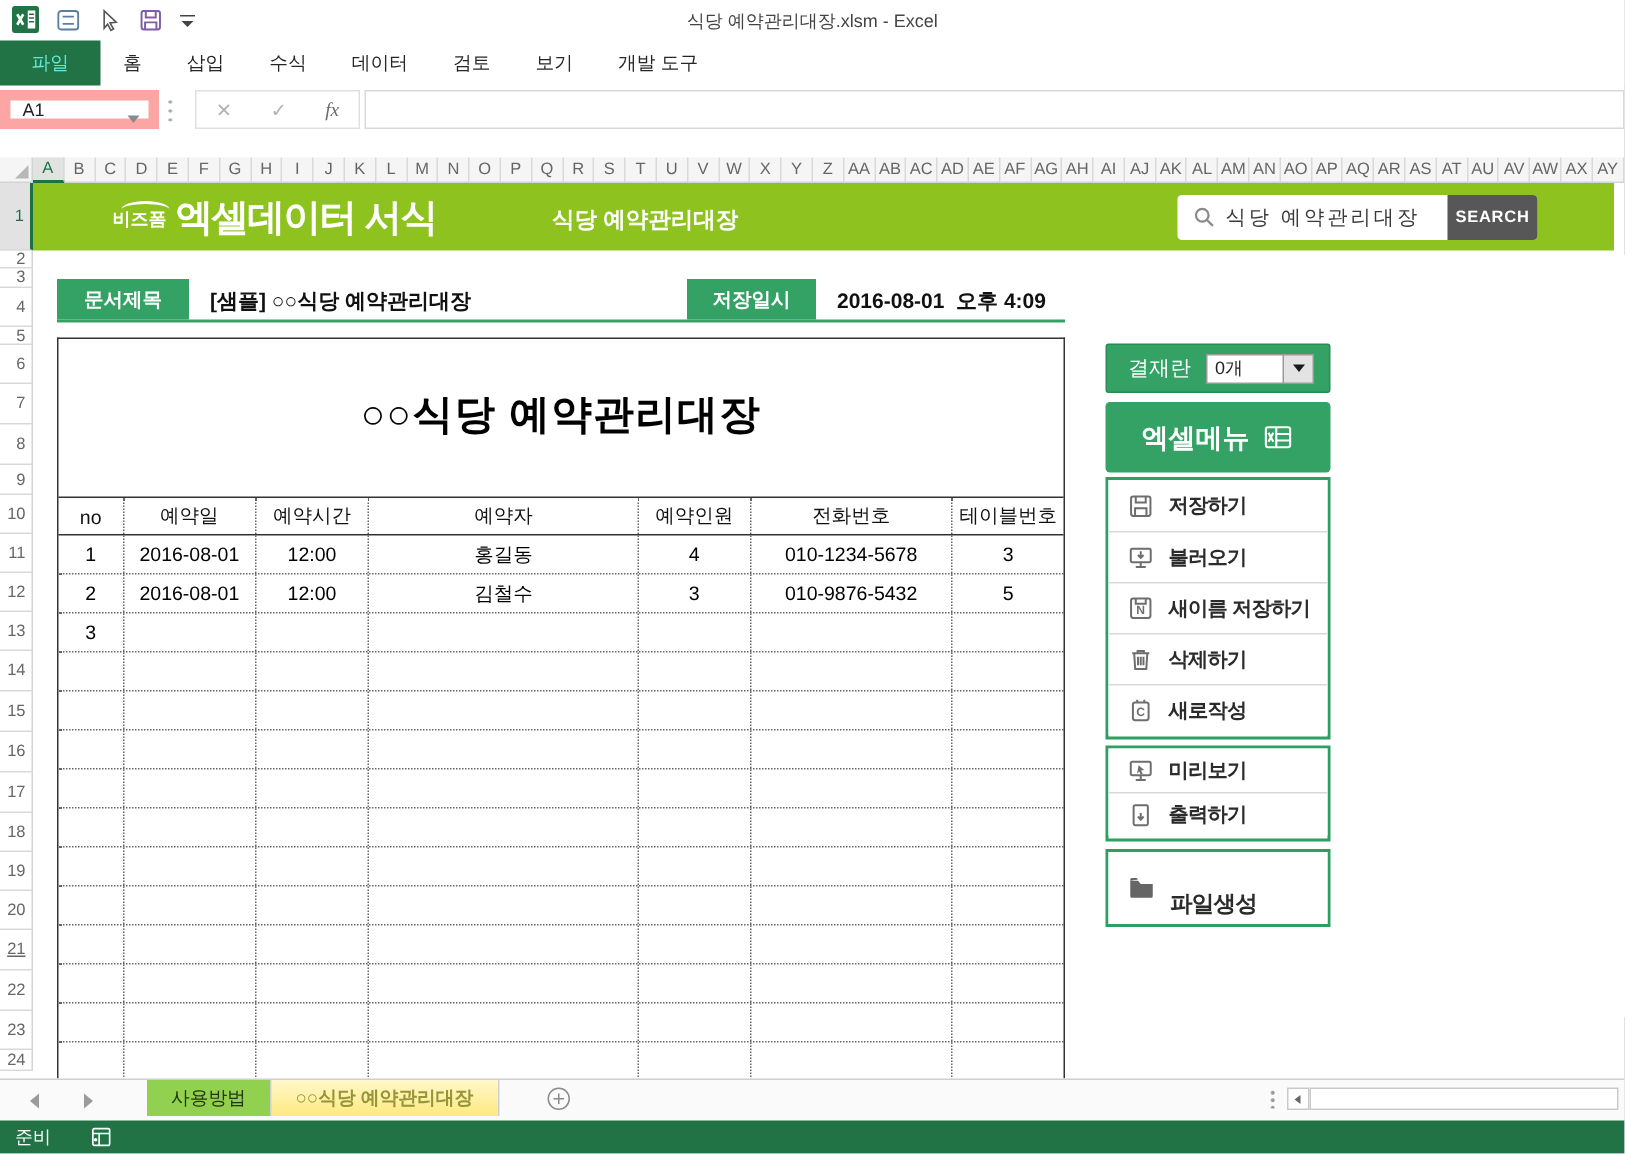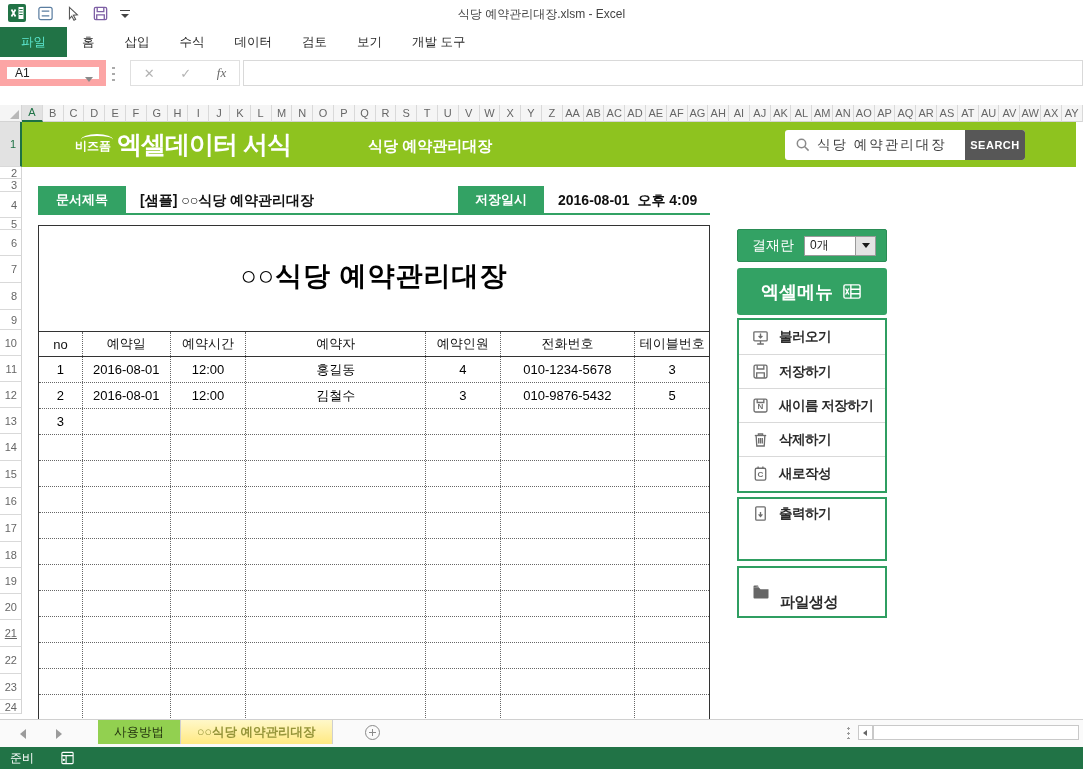--- a/index.html
+++ b/index.html
@@ -455,36 +455,36 @@
           <path d="M8.8 7.7h9.7M8.8 12.3h9.7"></path>
           <path d="M3.3 6.8l3.4 6.4M6.7 6.8l-3.4 6.4"></path>
         </svg>
     </span>
   </div>
 
   <div class="mbox mbox1">
     <div class="mitem">
       <span class="micon">
         <svg width="19" height="19" viewBox="0 0 20 20" fill="none" stroke="#6e6e6e" stroke-width="1.4">
+            <rect x="3.2" y="3.2" width="13.6" height="13.6" rx="1.5"></rect>
+            <path d="M6.5 3.4v4h7v-4"></path>
+            <path d="M6 16.6v-5.2h8v5.2"></path>
+          </svg>
+      </span>
+      <span class="mlabel">저장하기</span>
+    </div>
+    <div class="mitem">
+      <span class="micon">
+        <svg width="19" height="19" viewBox="0 0 20 20" fill="none" stroke="#6e6e6e" stroke-width="1.4">
             <rect x="3" y="4" width="14" height="9.5" rx="1"></rect>
             <path d="M10 13.5v3M6.5 16.8h7"></path>
             <path d="M10 5.8v4.4M8 8.4l2 2 2-2"></path>
           </svg>
       </span>
       <span class="mlabel">불러오기</span>
-    </div>
-    <div class="mitem">
-      <span class="micon">
-        <svg width="19" height="19" viewBox="0 0 20 20" fill="none" stroke="#6e6e6e" stroke-width="1.4">
-            <rect x="3.2" y="3.2" width="13.6" height="13.6" rx="1.5"></rect>
-            <path d="M6.5 3.4v4h7v-4"></path>
-            <path d="M6 16.6v-5.2h8v5.2"></path>
-          </svg>
-      </span>
-      <span class="mlabel">저장하기</span>
     </div>
     <div class="mitem">
       <span class="micon">
         <svg width="19" height="19" viewBox="0 0 20 20" fill="none" stroke="#6e6e6e" stroke-width="1.4">
             <rect x="3.2" y="3.2" width="13.6" height="13.6" rx="1.5"></rect>
             <path d="M6.5 3.4v3.4h7V3.4"></path>
             <text x="10" y="14" text-anchor="middle" font-size="8.5" font-weight="bold" fill="#6e6e6e" stroke="none" font-family="Liberation Sans, sans-serif">N</text>
           </svg>
       </span>
       <span class="mlabel">새이름 저장하기</span>
@@ -506,20 +506,30 @@
             <rect x="4.5" y="4.5" width="11" height="12.5" rx="1.5"></rect>
             <path d="M7.5 4.5V2.6M12.5 4.5V2.6"></path>
             <text x="10" y="14" text-anchor="middle" font-size="8.5" font-weight="bold" fill="#6e6e6e" stroke="none" font-family="Liberation Sans, sans-serif">C</text>
           </svg>
       </span>
       <span class="mlabel">새로작성</span>
     </div>
   </div>
 
   <div class="mbox mbox2">
+    <div class="mitem">
+      <span class="micon">
+        <svg width="19" height="19" viewBox="0 0 20 20" fill="none" stroke="#6e6e6e" stroke-width="1.4">
+            <rect x="3" y="4" width="14" height="9.5" rx="1"></rect>
+            <path d="M10 13.5v3M6.5 16.8h7"></path>
+            <path d="M8.5 6.5l4 3.4-2.3.3 1.2 2.3-1.3.6-1.2-2.3-1.5 1.6z" fill="#6e6e6e" stroke="none"></path>
+          </svg>
+      </span>
+      <span class="mlabel">미리보기</span>
+    </div>
     <div class="mitem">
       <span class="micon">
         <svg width="19" height="19" viewBox="0 0 20 20" fill="none" stroke="#6e6e6e" stroke-width="1.4">
             <rect x="5" y="3" width="10" height="14" rx="1"></rect>
             <path d="M10 8.5v4.6M8 10.9l2 2.2 2-2.2"></path>
           </svg>
       </span>
       <span class="mlabel">출력하기</span>
     </div>
   </div>

